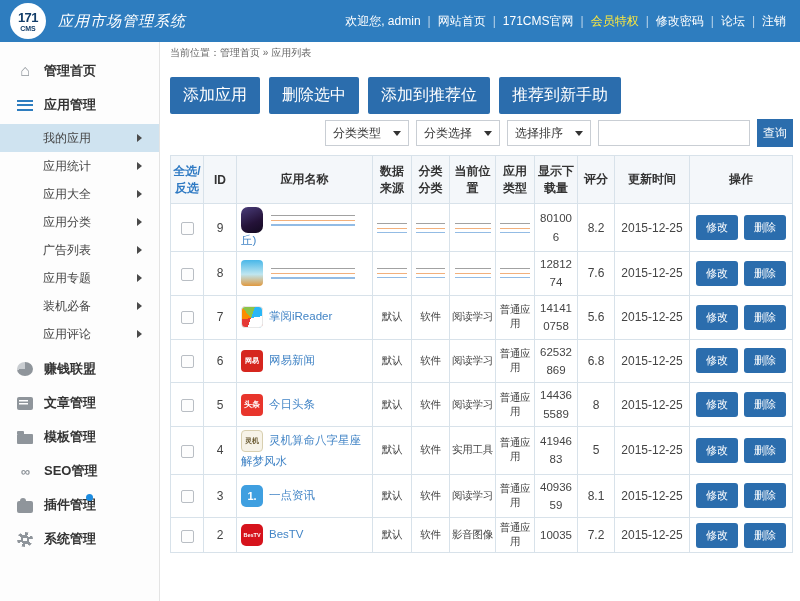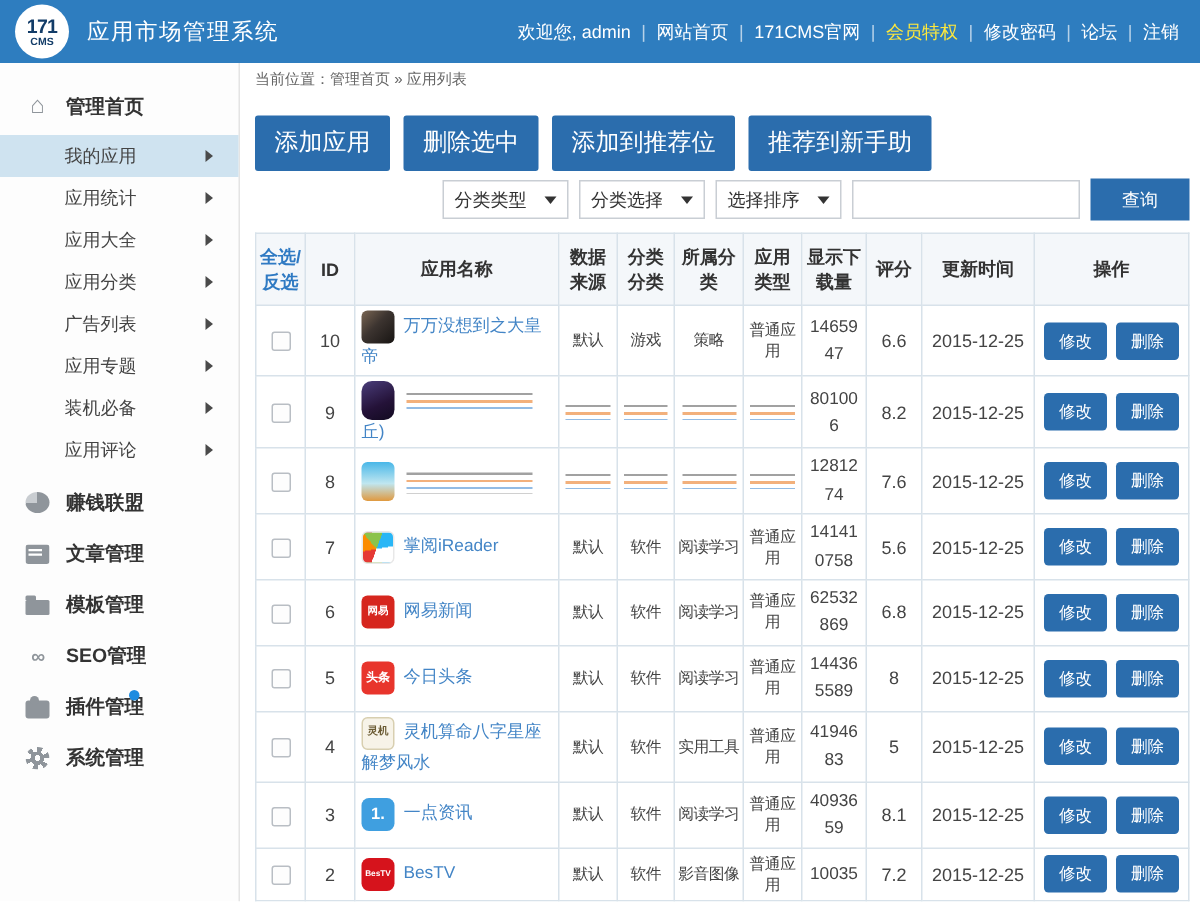--- a/index.html
+++ b/index.html
@@ -10,21 +10,21 @@
   html,body{margin:0;padding:0;}
   body{width:800px;height:601px;overflow:hidden;background:#fff;
        font-family:"Liberation Sans","DejaVu Sans",sans-serif;}
 
   
   .topbar{height:42px;background:var(--header-bg);display:flex;align-items:center;color:#fff;}
   .logo{width:36px;height:36px;background:#fff;border-radius:50%;margin-left:10px;flex:0 0 auto;
         display:flex;flex-direction:column;align-items:center;justify-content:center;color:#123c68;line-height:1;}
   .logo .l1{font-size:13px;font-weight:bold;letter-spacing:-.5px;}
   .logo .l2{font-size:7px;font-weight:bold;margin-top:1px;}
-  .apptitle{margin-left:12px;font-size:15px;letter-spacing:1px;}
+  .apptitle{margin-left:12px;font-size:15px;letter-spacing:1px;font-style:italic;}
   .topmenu{margin-left:auto;margin-right:14px;font-size:12px;display:flex;align-items:center;white-space:nowrap;}
   .topmenu .sep{margin:0 7px;opacity:.65;}
   .topmenu .lnk{cursor:pointer;}
   .topmenu .hl{color:var(--highlight);}
 
   
   .main{display:flex;height:559px;}
   .sidebar{width:160px;flex:0 0 160px;border-right:1px solid #e4e4e4;background:#fdfdfd;padding-top:12px;}
   .content{flex:1;padding:0 7px 0 10px;min-width:0;}
 
@@ -62,21 +62,21 @@
   
   .crumbs{margin-top:4px;font-size:10px;color:#666;}
   .crumbs .bc-link{cursor:pointer;}
   .toolbar{margin-top:17px;display:flex;gap:9px;}
   .tbtn{background:var(--accent);color:#fff;font-size:16px;padding:8px 13px;border-radius:2px;cursor:pointer;}
   .filters{margin-top:5px;display:flex;justify-content:flex-end;align-items:center;gap:7px;}
   .sel{width:84px;height:26px;border:1px solid #c9ced4;background:#fff;display:flex;align-items:center;
        justify-content:space-between;padding:0 7px;font-size:12px;color:#333;cursor:pointer;}
   .tri{width:0;height:0;border-top:5px solid #333;border-left:4px solid transparent;border-right:4px solid transparent;}
   .search-input{width:152px;height:26px;border:1px solid #c9ced4;padding:0 6px;font-size:12px;outline:none;}
-  .qbtn{width:66px;height:28px;background:var(--accent);color:#fff;border:none;font-size:12px;cursor:pointer;}
+  .qbtn{width:36px;height:28px;background:var(--accent);color:#fff;border:none;font-size:12px;cursor:pointer;}
 
   
   table{margin-top:8px;width:100%;border-collapse:collapse;table-layout:fixed;}
   th,td{border:1px solid var(--border);text-align:center;font-size:12px;color:#444;padding:3px 2px;overflow:hidden;}
   th{background:#f4f7fa;color:#333;font-weight:bold;height:48px;font-size:12px;}
   th.sel-all{color:#2f7ac3;cursor:pointer;font-weight:bold;}
   td.c-name{text-align:left;padding-left:4px;}
   .cb{display:inline-block;width:13px;height:13px;border:1px solid #b9bec4;background:#fdfdfd;border-radius:2px;cursor:pointer;vertical-align:middle;}
   .app-ico{display:inline-flex;align-items:center;justify-content:center;width:22px;height:22px;border-radius:4px;
            margin-right:6px;vertical-align:middle;color:#fff;overflow:hidden;flex:0 0 auto;}
@@ -131,20 +131,24 @@
       <span class="sep">|</span>
       <span class="lnk">注销</span>
     </div>
 </div>
 
 <div class="main">
   <div class="sidebar">
       <div class="side-item">
         <span class="ic ic-home">⌂</span>
         <span>管理首页</span>
+      </div>
+      <div class="side-item">
+        <span class="ic ic-menu"></span>
+        <span>应用管理</span>
       </div>
       <div class="sub-list">
         <div class="sub-item active">
           <span>我的应用</span>
           <span class="sub-arrow"></span>
         </div>
         <div class="sub-item">
           <span>应用统计</span>
           <span class="sub-arrow"></span>
         </div>
@@ -243,46 +247,31 @@
           <col style="width:75px">
           <col>
       </colgroup>
       <thead>
           <tr>
             <th class="sel-all">全选/反选</th>
             <th>ID</th>
             <th>应用名称</th>
             <th>数据来源</th>
             <th>分类分类</th>
-            <th>所属分类</th>
+            <th>当前位置</th>
             <th>应用类型</th>
             <th>显示下载量</th>
             <th>评分</th>
             <th>更新时间</th>
             <th>操作</th>
           </tr>
         </thead>
       <tbody>
           <tr>
             <td><span class="cb"></span></td>
-            <td>10</td>
-            <td class="c-name">
-              <span class="nm-wrap"><span class="app-ico ai-photo"></span><span class="app-name">万万没想到之大皇帝</span></span>
-            </td>
-            <td class="c-src">默认</td>
-            <td class="c-cat">游戏</td>
-            <td class="c-sub">策略</td>
-            <td class="c-type">普通应用</td>
-            <td class="c-dl">1465947</td>
-            <td>6.6</td>
-            <td>2015-12-25</td>
-            <td><span class="act">修改</span><span class="act">删除</span></td>
-          </tr>
-          <tr>
-            <td><span class="cb"></span></td>
             <td>9</td>
             <td class="c-name">
               <span class="nm-wrap"><span class="app-ico ai-glitchpurple"></span><span class="smear" style="display: inline-block; width: 96px; vertical-align: middle;"></span></span>
               <div class="frag">丘)</div>
             </td>
             <td class="c-src">
               <div class="smear sm"></div>
             </td>
             <td class="c-cat">
               <div class="smear sm"></div>

